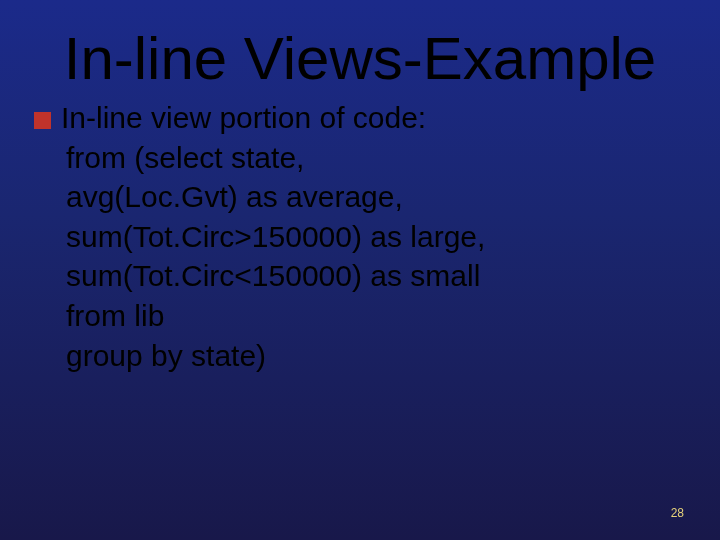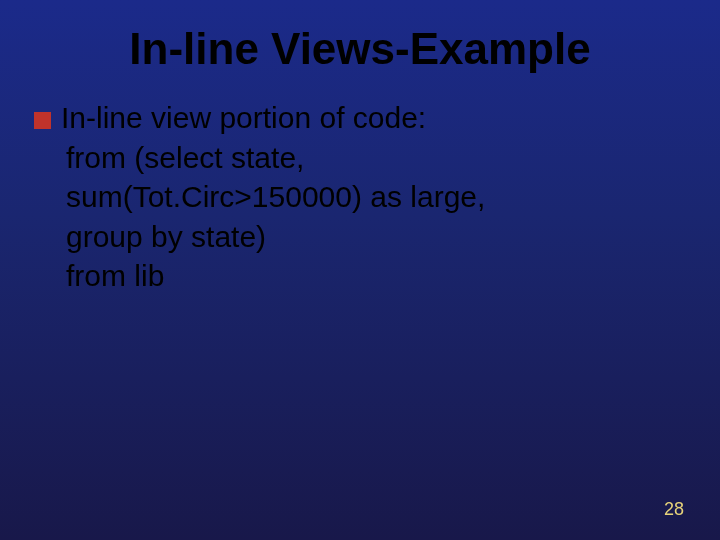--- a/index.html
+++ b/index.html
@@ -16,23 +16,23 @@
     position: relative;
     font-family: Arial, Helvetica, sans-serif;
     box-sizing: border-box;
   }
   .title {
     position: absolute;
     top: 24px;
     left: 0;
     right: 0;
     text-align: center;
-    font-size: 44px;
+    font-size: 60px;
     color: #000000;
-    font-weight: bold;
+    font-weight: normal;
     letter-spacing: 0px;
   }
   .body {
     position: absolute;
     top: 98px;
     left: 34px;
     right: 40px;
     color: #000000;
     font-size: 30px;
     line-height: 1.32;
@@ -50,35 +50,37 @@
   }
   .code-line {
     display: block;
     margin-left: 32px;
   }
   .slide-number {
     position: absolute;
     bottom: 20px;
     right: 36px;
     color: #e6d27a;
-    font-size: 18px;
+    font-size: 12px;
   }
 </style>
 </head>
 <body>
 
 <div class="slide">
 
   <div class="title">In-line Views-Example</div>
 
   <div class="body">
     <span class="bullet-line">
       <span class="bullet-square"></span><span>In-line view portion of code:</span>
     </span>
     <span class="code-line">from (select state,</span>
+    <span class="code-line">avg(Loc.Gvt) as average,</span>
     <span class="code-line">sum(Tot.Circ&gt;150000) as large,</span>
+    <span class="code-line">sum(Tot.Circ&lt;150000) as small</span>
+    <span class="code-line">from lib</span>
     <span class="code-line">group by state)</span>
-    <span class="code-line">from lib</span>
   </div>
 
   <div class="slide-number">28</div>
 
 </div>
 
 </body></html>

